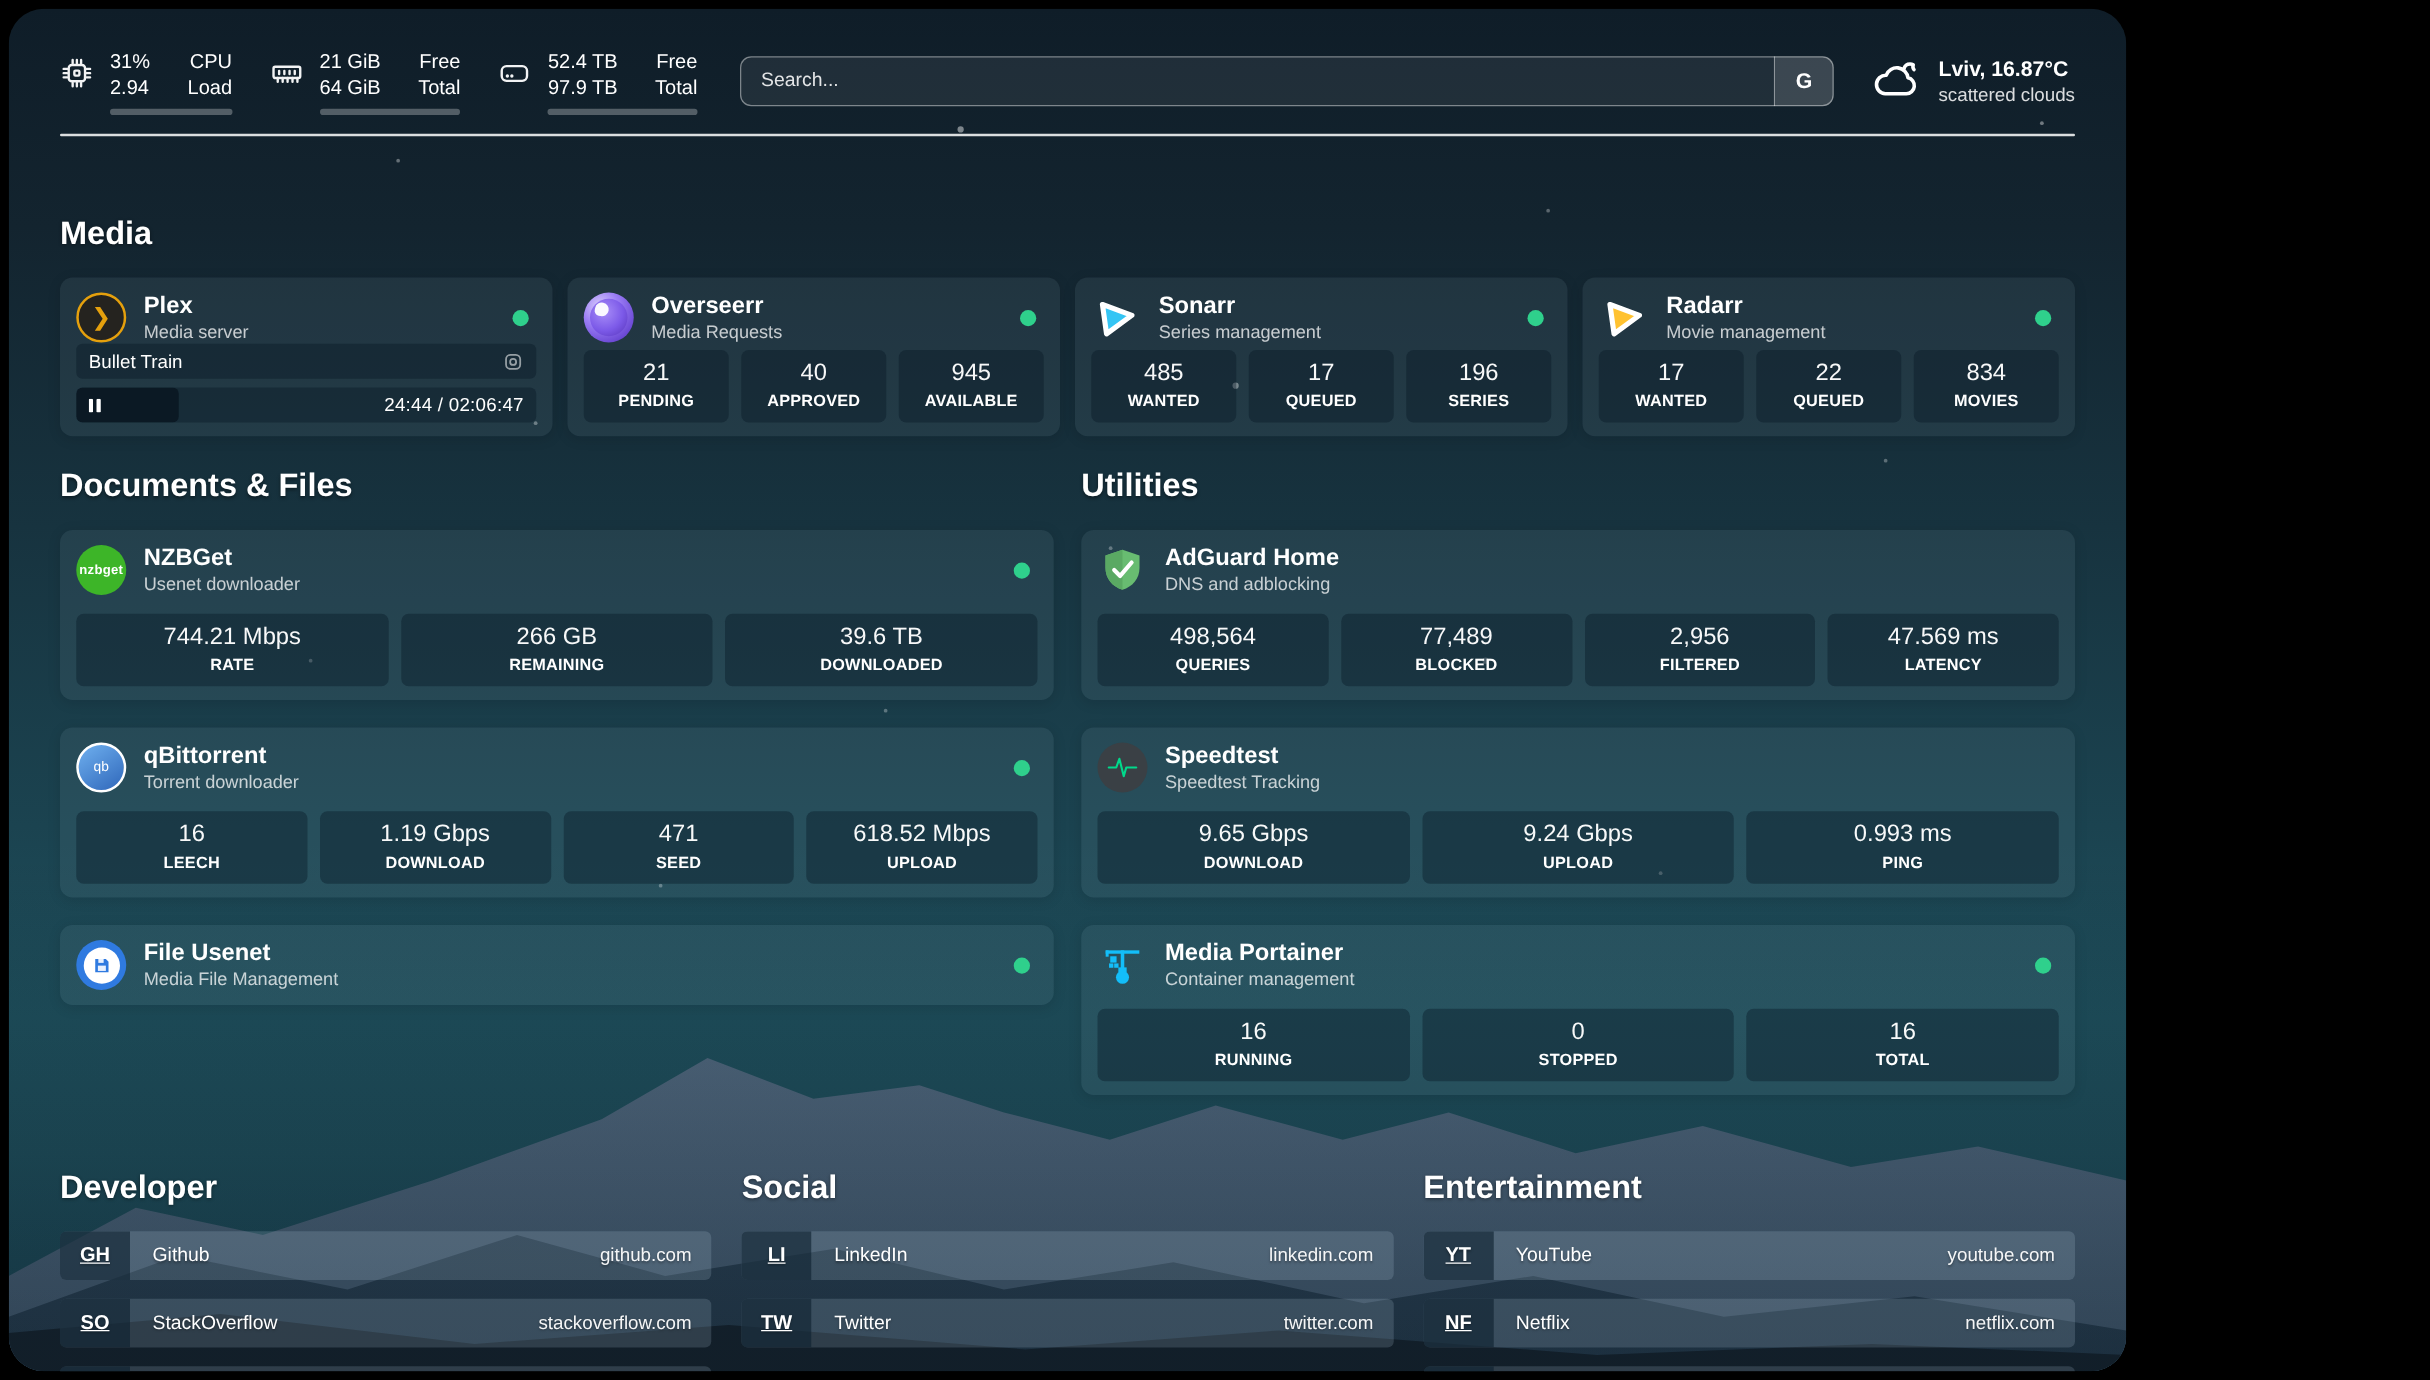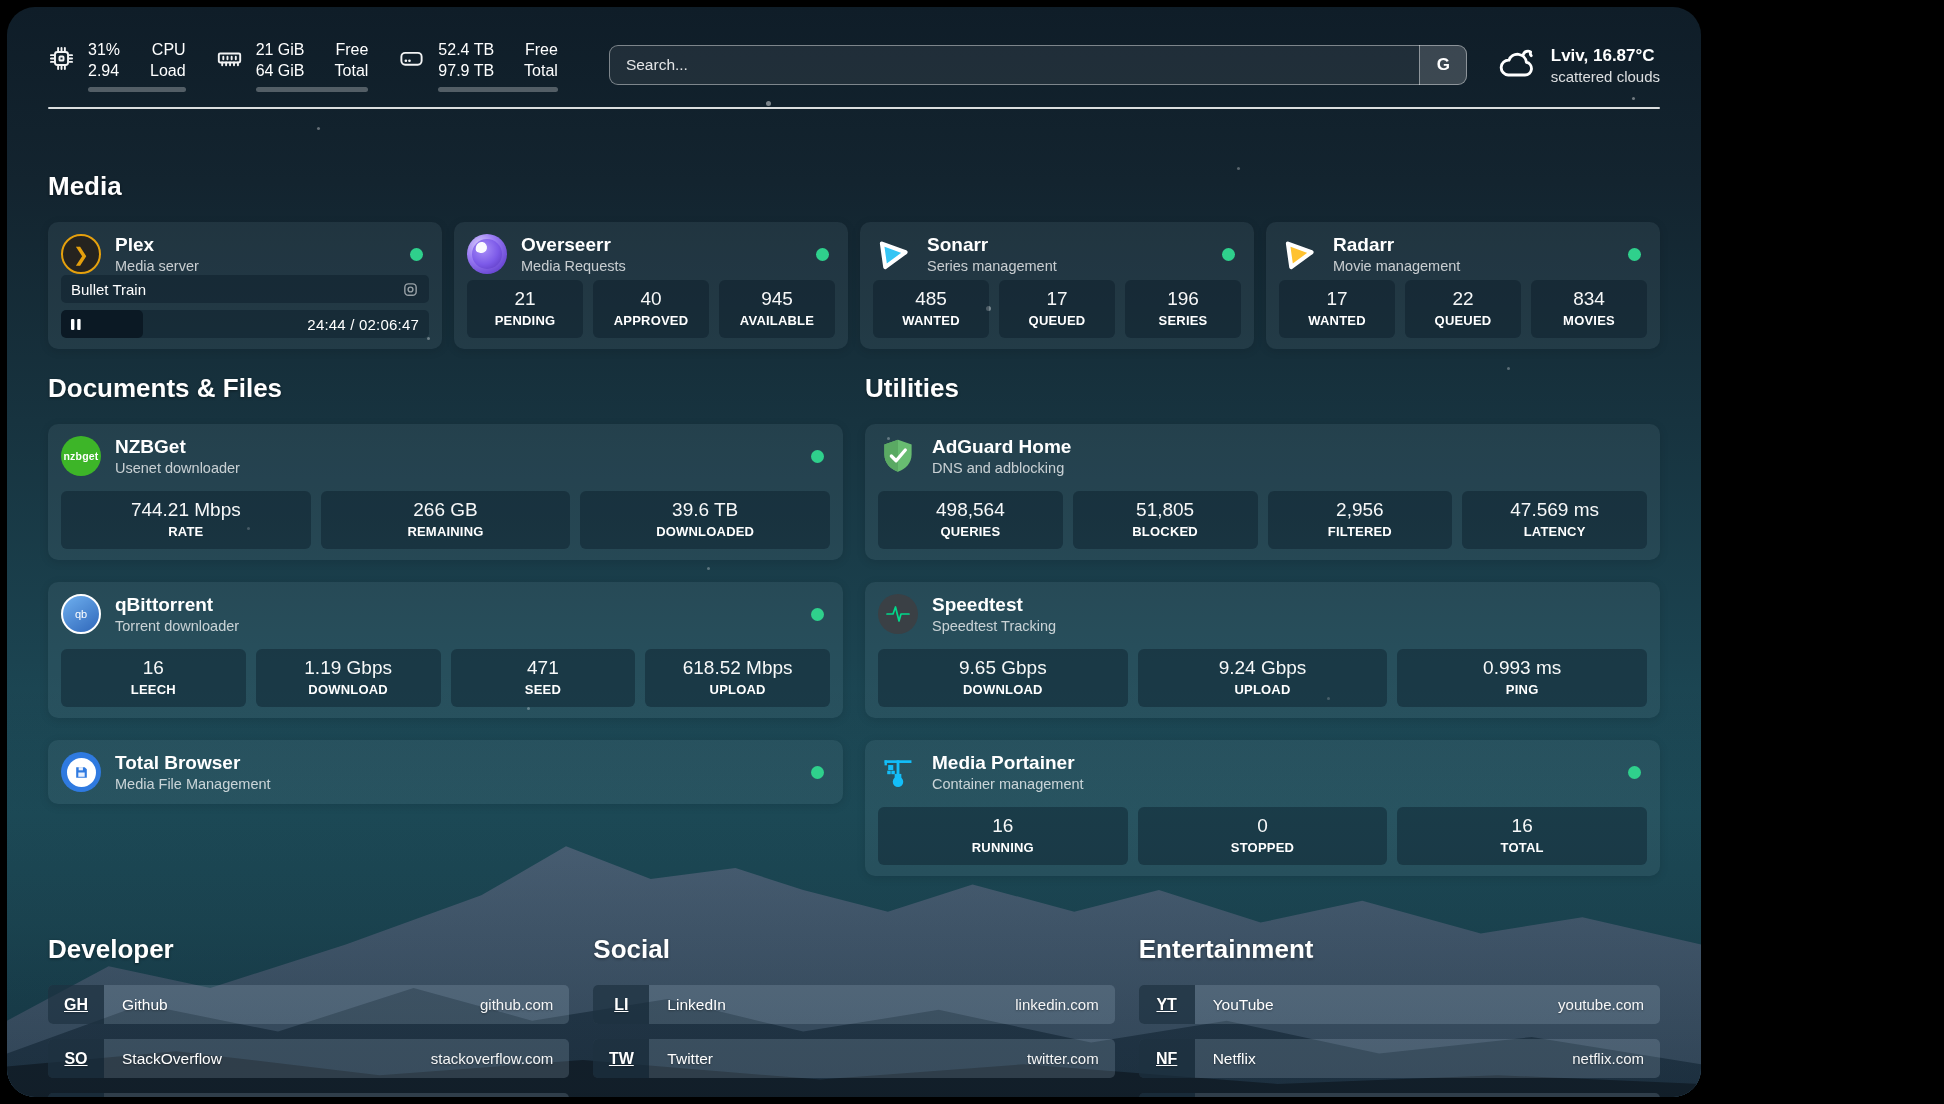--- a/index.html
+++ b/index.html
@@ -25,21 +25,21 @@
     1320px 690px 0 rgba(255,255,255,.35),880px 430px 0 rgba(255,255,255,.3),1860px 250px 0 rgba(255,255,255,.3);}
   
   .content{position:relative;width:1612px;margin:0 auto;padding-top:34px;}
   .topbar{display:flex;align-items:center;gap:30px;height:48px;}
   .statw{display:flex;align-items:flex-start;gap:13px;}
   .statw .ticon{margin-top:6px;opacity:.95;}
   .statw .tgrid{display:grid;grid-template-columns:auto auto;column-gap:30px;row-gap:0;font-size:16px;line-height:21px;}
   .statw .c2{text-align:right;}
   .tbar{grid-column:1 / span 2;height:5px;border-radius:3px;background:rgba(255,255,255,.28);margin-top:6px;overflow:hidden;}
   .tbar .fill{height:100%;background:#d3dbe1;border-radius:3px;}
-  .search-wrap{flex:1;position:relative;margin-left:21px;}
+  .search-wrap{flex:1;position:relative;margin-left:4px;}
   .search-input{width:100%;height:40px;box-sizing:border-box;border-radius:9px;border:1px solid rgba(255,255,255,.42);
     background:rgba(255,255,255,.07);color:#fff;font-size:15.5px;padding:0 60px 0 16px;outline:none;font-family:inherit;}
   .search-input::placeholder{color:rgba(255,255,255,.88);}
   .search-btn{position:absolute;right:0;top:0;height:40px;width:48px;border:none;border-left:1px solid rgba(255,255,255,.42);
     border-radius:0 9px 9px 0;background:rgba(255,255,255,.12);color:#fff;font-size:17px;font-weight:600;cursor:pointer;font-family:inherit;}
   .weather{display:flex;align-items:center;gap:12px;white-space:nowrap;}
   .weather .loc{font-size:17px;font-weight:700;line-height:22px;}
   .weather .cond{font-size:15px;color:rgba(255,255,255,.85);line-height:19px;}
   .divider{height:2px;background:rgba(255,255,255,.85);border-radius:1px;margin-top:18px;}
   h2.sec{font-size:26px;font-weight:600;margin:0 0 20px 0;text-shadow:0 1px 3px rgba(0,0,0,.45);}
@@ -362,21 +362,21 @@
             <span class="svc-icon circle-icon fb-ic">
               <span class="inner">
                 <svg width="17" height="17" viewBox="0 0 24 24">
                   <path d="M4.5 4.5h12l3 3v12h-15z" fill="#2f7ae0"></path>
                   <rect x="8" y="4.5" width="6" height="4.4" fill="#e8f0fe"></rect>
                   <rect x="7.5" y="12" width="9" height="6" fill="#e8f0fe"></rect>
                 </svg>
               </span>
             </span>
             <div>
-              <div class="svc-name">Total Browser</div>
+              <div class="svc-name">File Usenet</div>
               <div class="svc-sub">Media File Management</div>
             </div>
             <span class="dot" style="background:#2fd08c"></span>
           </div>
         </div>
       </div>
 
       <div class="col-stack">
         <h2 class="sec">Utilities</h2>
 
@@ -393,21 +393,21 @@
               <div class="svc-name">AdGuard Home</div>
               <div class="svc-sub">DNS and adblocking</div>
             </div>
           </div>
           <div class="stats-row cols4">
             <div class="statbox">
                 <div class="v">498,564</div>
                 <div class="l">QUERIES</div>
               </div>
             <div class="statbox">
-                <div class="v">51,805</div>
+                <div class="v">77,489</div>
                 <div class="l">BLOCKED</div>
               </div>
             <div class="statbox">
                 <div class="v">2,956</div>
                 <div class="l">FILTERED</div>
               </div>
             <div class="statbox">
                 <div class="v">47.569 ms</div>
                 <div class="l">LATENCY</div>
               </div>

